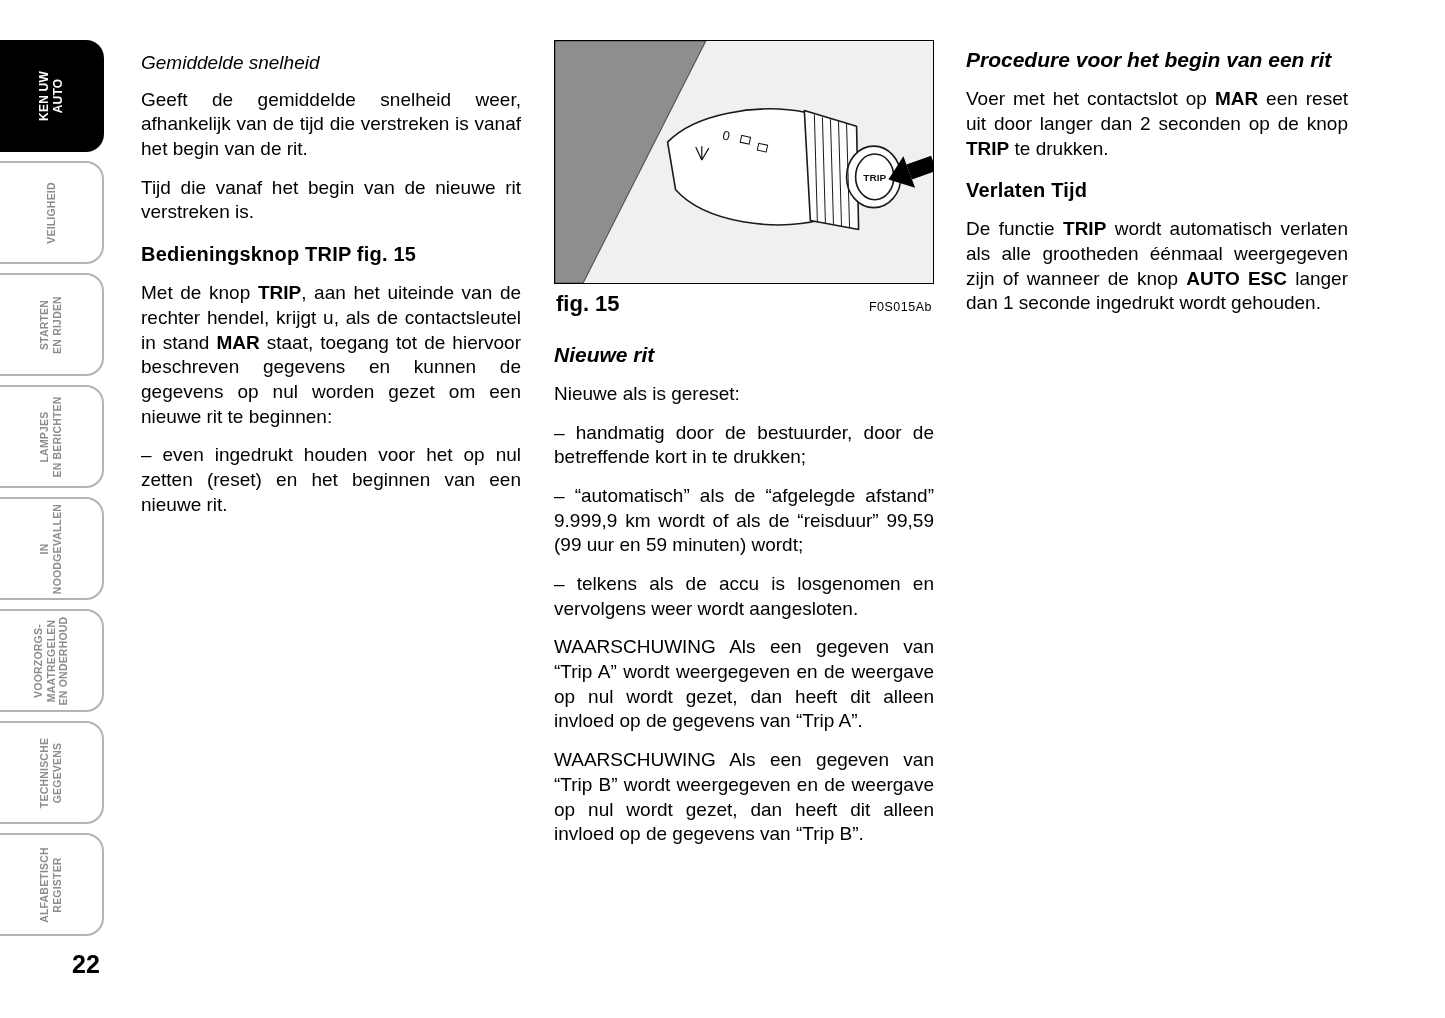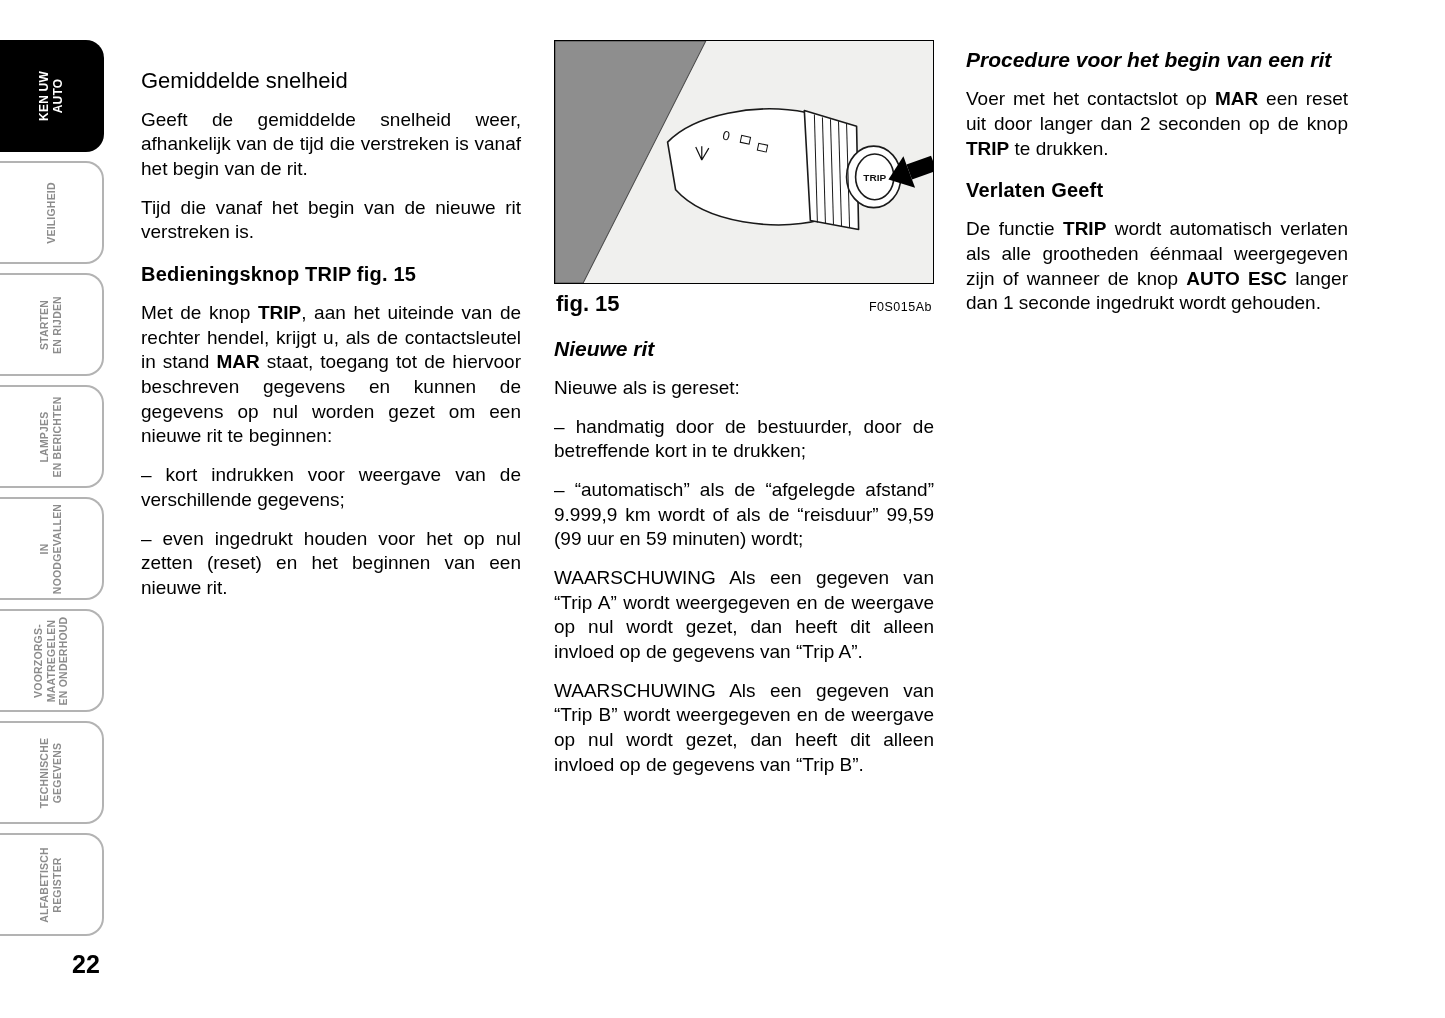--- a/index.html
+++ b/index.html
@@ -24,24 +24,24 @@
   }
   .tab.active .tab-label { color:#fff; font-size:12px; }
 
   
   .col { position:absolute; text-align:justify; font-size:19px; line-height:1.3; }
   .col-1 { left:141px; top:46px;  width:380px; }
   .col-2 { left:554px; top:40px;  width:380px; }
   .col-3 { left:966px; top:46px;  width:382px; }
 
   p.body { margin:0 0 14px; }
-  .subhead { font-size:22px; font-weight:normal; margin:21px 0 12px; }
+  .subhead { font-style:italic; font-size:19px; font-weight:normal; margin:5px 0 12px; }
   .h-bold { font-size:20px; font-weight:bold; margin:16px 0 14px; letter-spacing:.2px; }
   .h-bi   { font-size:21px; font-weight:bold; font-style:italic; margin:0 0 14px; }
-  .col-2 .h-bi { margin-top:16px; }
+  .col-2 .h-bi { margin-top:22px; }
 
   
   figure { margin:0; }
   .fig-box { height:244px; border:1px solid #000; background:#fff; overflow:hidden; }
   .fig-box svg { display:block; width:100%; height:100%; }
   .fig-cap { display:flex; justify-content:space-between; align-items:baseline; margin:6px 2px 0; }
   .fig-label { font-weight:bold; font-size:22px; }
   .fig-code  { font-size:12.5px; letter-spacing:.5px;margin-left:10px; }
 
   .page-number { position:absolute; left:72px; top:950px; font-size:25px; font-weight:bold; }
@@ -85,21 +85,20 @@
 REGISTER</span>
     </div>
   </nav>
 
   <div class="col col-1">
     <h4 class="subhead">Gemiddelde snelheid</h4>
     <p class="body">Geeft de gemiddelde snelheid weer, afhankelijk van de tijd die verstreken is vanaf het begin van de rit.</p>
     <p class="body">Tijd die vanaf het begin van de nieuwe rit verstreken is.</p>
     <h3 class="h-bold">Bedieningsknop TRIP fig. 15</h3>
     <p class="body">Met de knop <b>TRIP</b>, aan het uiteinde van de rechter hendel, krijgt u, als de contactsleutel in stand <b>MAR</b> staat, toegang tot de hiervoor beschreven gegevens en kunnen de gegevens op nul worden gezet om een nieuwe rit te beginnen:</p>
-    <p class="body">– kort indrukken voor weergave van de verschillende gegevens;</p>
     <p class="body">– even ingedrukt houden voor het op nul zetten (reset) en het beginnen van een nieuwe rit.</p>
   </div>
 
   <div class="col col-2">
     <figure>
       <div class="fig-box">
         <svg viewBox="0 0 376 244" preserveAspectRatio="none" xmlns="http://www.w3.org/2000/svg">
           <rect x="0" y="0" width="376" height="244" fill="#f0f0ee"></rect>
           <polygon points="0,0 150,0 28,244 0,244" fill="#8e8e8e" stroke="#4a4a4a" stroke-width="1"></polygon>
           <g stroke="#1a1a1a" stroke-width="1.6" fill="#ffffff" stroke-linejoin="round">
@@ -131,25 +130,26 @@
       <div class="fig-cap">
         <span class="fig-label">fig. 15</span>
         <span class="fig-code">F0S015Ab</span>
       </div>
     </figure>
 
     <h3 class="h-bi">Nieuwe rit</h3>
     <p class="body">Nieuwe als is gereset:</p>
     <p class="body">– handmatig door de bestuurder, door de betreffende kort in te drukken;</p>
     <p class="body">– “automatisch” als de “afgelegde afstand” 9.999,9 km wordt of als de “reisduur” 99,59 (99 uur en 59 minuten) wordt;</p>
+    <p class="body">– telkens als de accu is losgenomen en vervolgens weer wordt aangesloten.</p>
     <p class="body">WAARSCHUWING Als een gegeven van “Trip A” wordt weergegeven en de weergave op nul wordt gezet, dan heeft dit alleen invloed op de gegevens van “Trip A”.</p>
     <p class="body">WAARSCHUWING Als een gegeven van “Trip B” wordt weergegeven en de weergave op nul wordt gezet, dan heeft dit alleen invloed op de gegevens van “Trip B”.</p>
   </div>
 
   <div class="col col-3">
     <h3 class="h-bi">Procedure voor het begin van een rit</h3>
     <p class="body">Voer met het contactslot op <b>MAR</b> een reset uit door langer dan 2 seconden op de knop <b>TRIP</b> te drukken.</p>
-    <h3 class="h-bold">Verlaten Geeft</h3>
+    <h3 class="h-bold">Verlaten Tijd</h3>
     <p class="body">De functie <b>TRIP</b> wordt automatisch verlaten als alle grootheden éénmaal weergegeven zijn of wanneer de knop <b>AUTO ESC</b> langer dan 1 seconde ingedrukt wordt gehouden.</p>
   </div>
 
   <div class="page-number">22</div>
 </div>
 
 </body></html>

